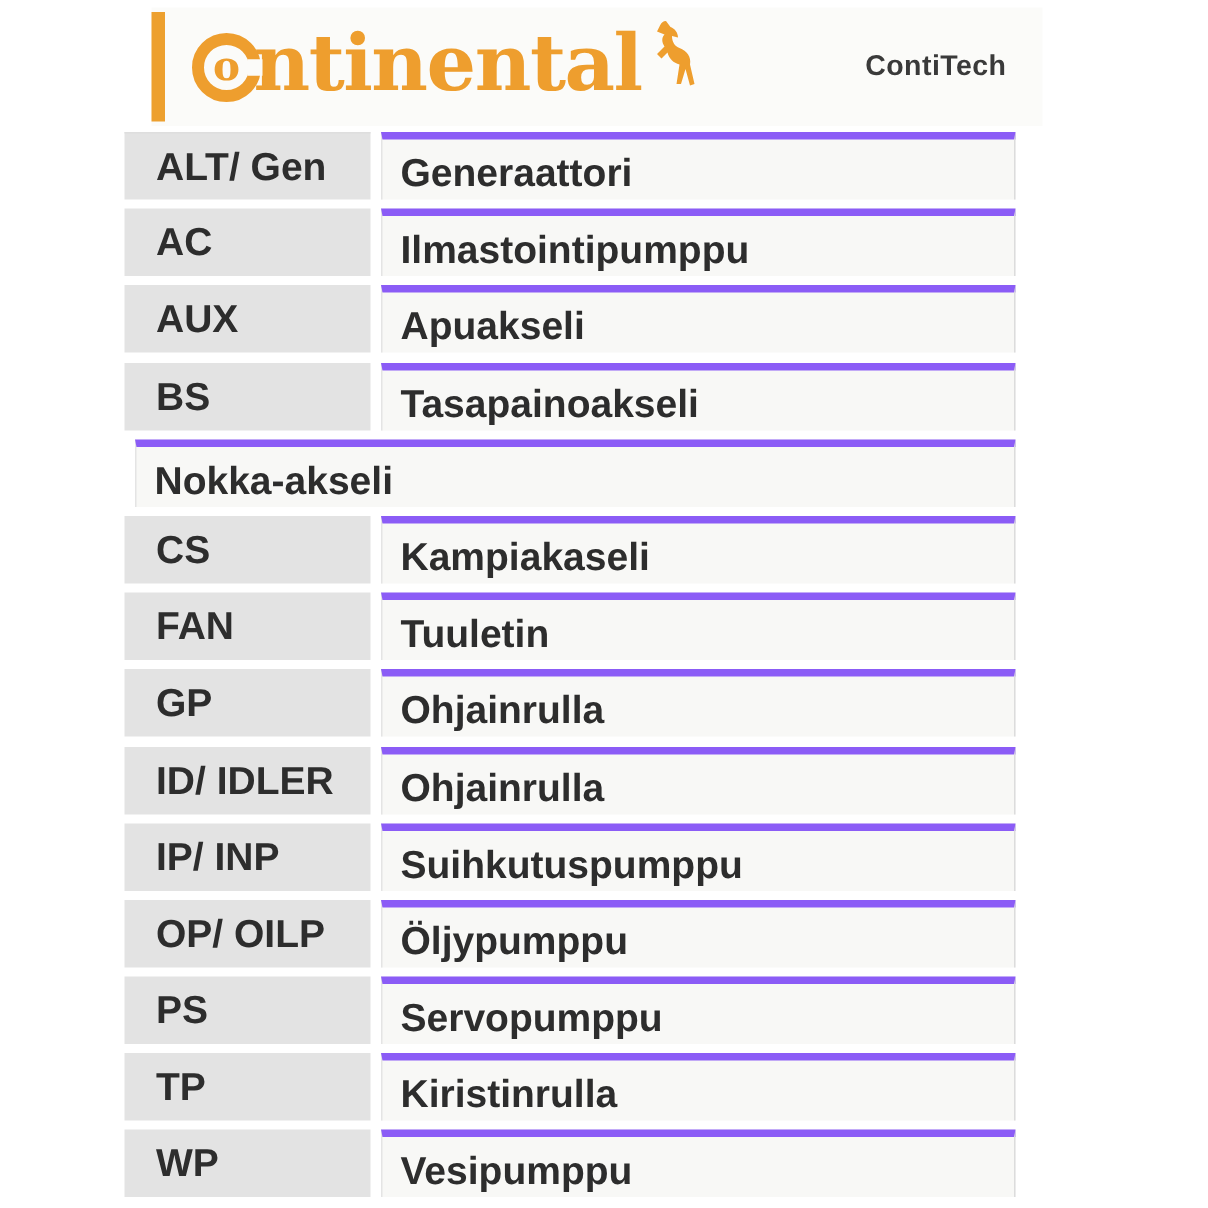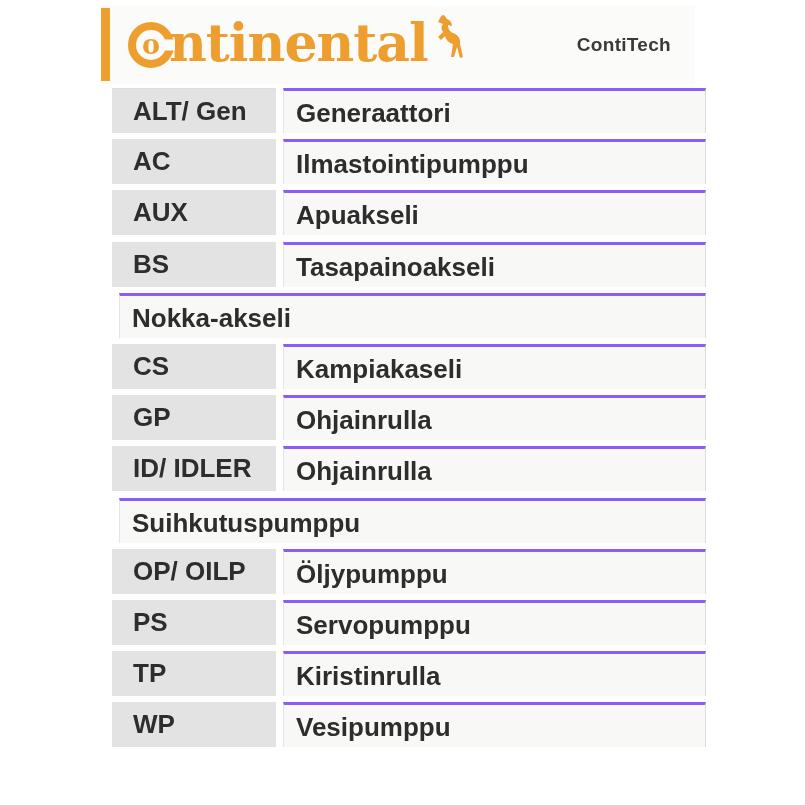--- a/index.html
+++ b/index.html
@@ -40,33 +40,33 @@
     letter-spacing:-1px; color:#ee9e2e; margin-left:-5px; line-height:1;
     padding-bottom:4px;
   }
   .horse { margin-left:5px; margin-top:-12px; }
   .division {
     margin-left:auto; margin-right:24px;
     font-weight:bold; font-size:19px; color:#3a3a3a; letter-spacing:0.3px;
   }
 
   
-  .table { position:absolute; left:112px; top:88px; width:594px; }
+  .table { position:absolute; left:83px; top:88px; width:594px; }
   .trow { display:flex; height:45px; margin-bottom:6.2px; }
   .cell {
     box-sizing:border-box; font-weight:bold; font-size:26px;
     color:#2d2d2d; line-height:45px; white-space:nowrap; overflow:hidden;
   }
   .cell.code {
     width:164px; background:#e3e3e3; padding-left:21px; flex:0 0 auto;
   }
   .gapcol { width:7px; flex:0 0 auto; }
   .cell.desc {
     flex:1; background:#f8f8f6; padding-left:12px;
-    border-top:3px solid #8b5cf6; border-right:1px solid #dcdcdc;
+    border-top:5px solid #8b5cf6; border-right:1px solid #dcdcdc;
     border-left:1px solid #e4e4e4;
   }
   .trow:first-child .cell.code { border-top:1px solid #dedede; }
 </style>
 </head>
 <body>
 
 <div class="page">
 
   <div class="header">
@@ -114,30 +114,36 @@
       <div class="trow">
         <div class="gapcol"></div>
         <div class="cell desc">Nokka-akseli</div>
       </div>
       <div class="trow">
         <div class="cell code">CS</div>
         <div class="gapcol"></div>
         <div class="cell desc">Kampiakaseli</div>
       </div>
       <div class="trow">
+        <div class="cell code">FAN</div>
+        <div class="gapcol"></div>
+        <div class="cell desc">Tuuletin</div>
+      </div>
+      <div class="trow">
         <div class="cell code">GP</div>
         <div class="gapcol"></div>
         <div class="cell desc">Ohjainrulla</div>
       </div>
       <div class="trow">
         <div class="cell code">ID/ IDLER</div>
         <div class="gapcol"></div>
         <div class="cell desc">Ohjainrulla</div>
       </div>
       <div class="trow">
+        <div class="cell code">IP/ INP</div>
         <div class="gapcol"></div>
         <div class="cell desc">Suihkutuspumppu</div>
       </div>
       <div class="trow">
         <div class="cell code">OP/ OILP</div>
         <div class="gapcol"></div>
         <div class="cell desc">Öljypumppu</div>
       </div>
       <div class="trow">
         <div class="cell code">PS</div>

